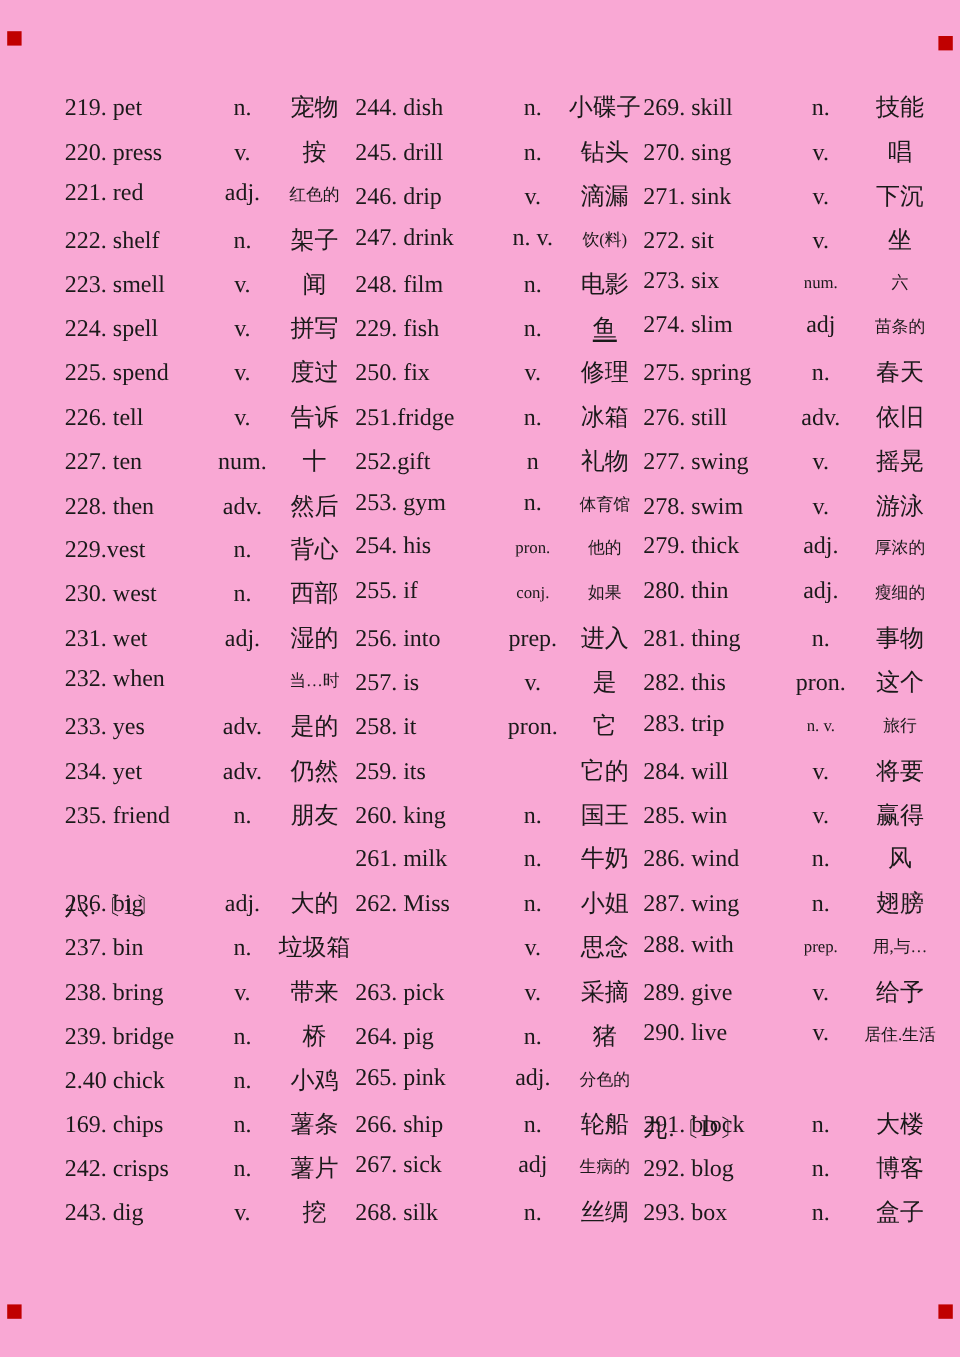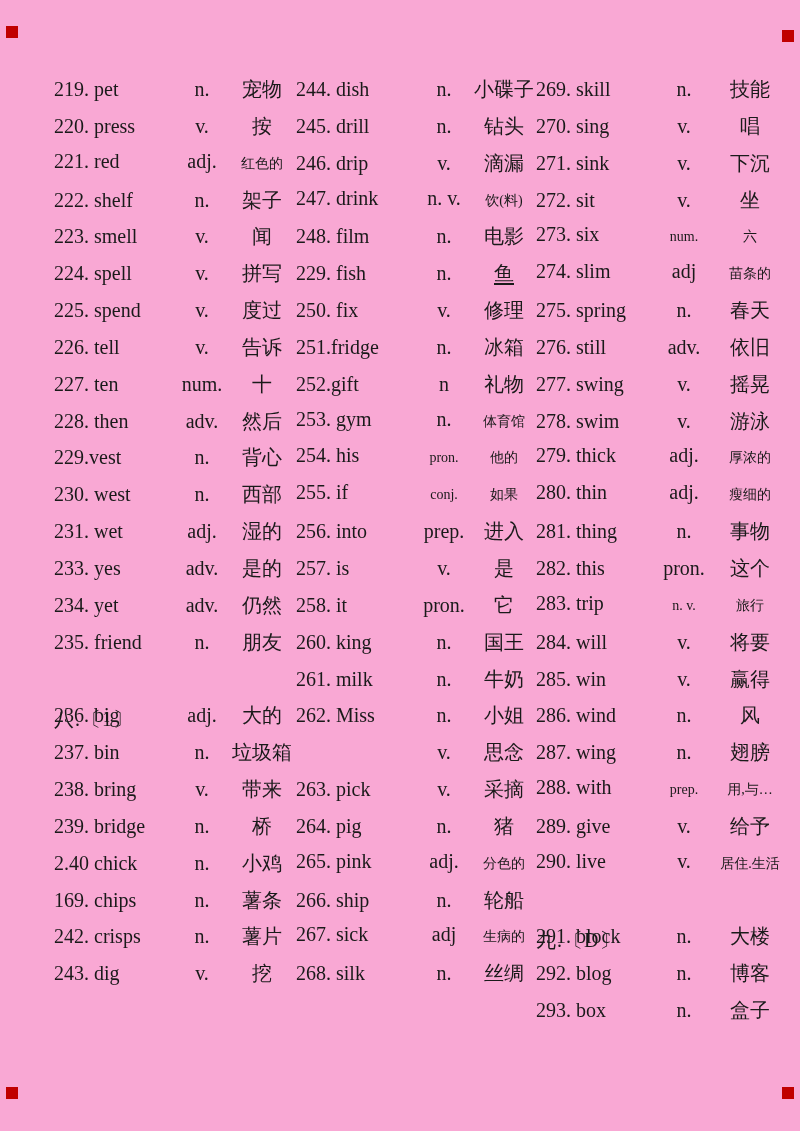--- a/index.html
+++ b/index.html
@@ -122,20 +122,25 @@
         <span class="nw">230. west</span>
         <span class="pos">n.</span>
         <span class="gloss">西部</span>
       </div>
       <div class="line">
         <span class="nw">231. wet</span>
         <span class="pos">adj.</span>
         <span class="gloss">湿的</span>
       </div>
       <div class="line">
+        <span class="nw">232. when</span>
+        <span class="pos"></span>
+        <span class="gloss small">当…时</span>
+      </div>
+      <div class="line">
         <span class="nw">233. yes</span>
         <span class="pos">adv.</span>
         <span class="gloss">是的</span>
       </div>
       <div class="line">
         <span class="nw">234. yet</span>
         <span class="pos">adv.</span>
         <span class="gloss">仍然</span>
       </div>
       <div class="line">
@@ -255,20 +260,25 @@
       </div>
       <div class="line">
         <span class="nw">257. is</span>
         <span class="pos">v.</span>
         <span class="gloss">是</span>
       </div>
       <div class="line">
         <span class="nw">258. it</span>
         <span class="pos">pron.</span>
         <span class="gloss">它</span>
+      </div>
+      <div class="line">
+        <span class="nw">259. its</span>
+        <span class="pos"></span>
+        <span class="gloss">它的</span>
       </div>
       <div class="line">
         <span class="nw">260. king</span>
         <span class="pos">n.</span>
         <span class="gloss">国王</span>
       </div>
       <div class="line">
         <span class="nw">261. milk</span>
         <span class="pos">n.</span>
         <span class="gloss">牛奶</span>

